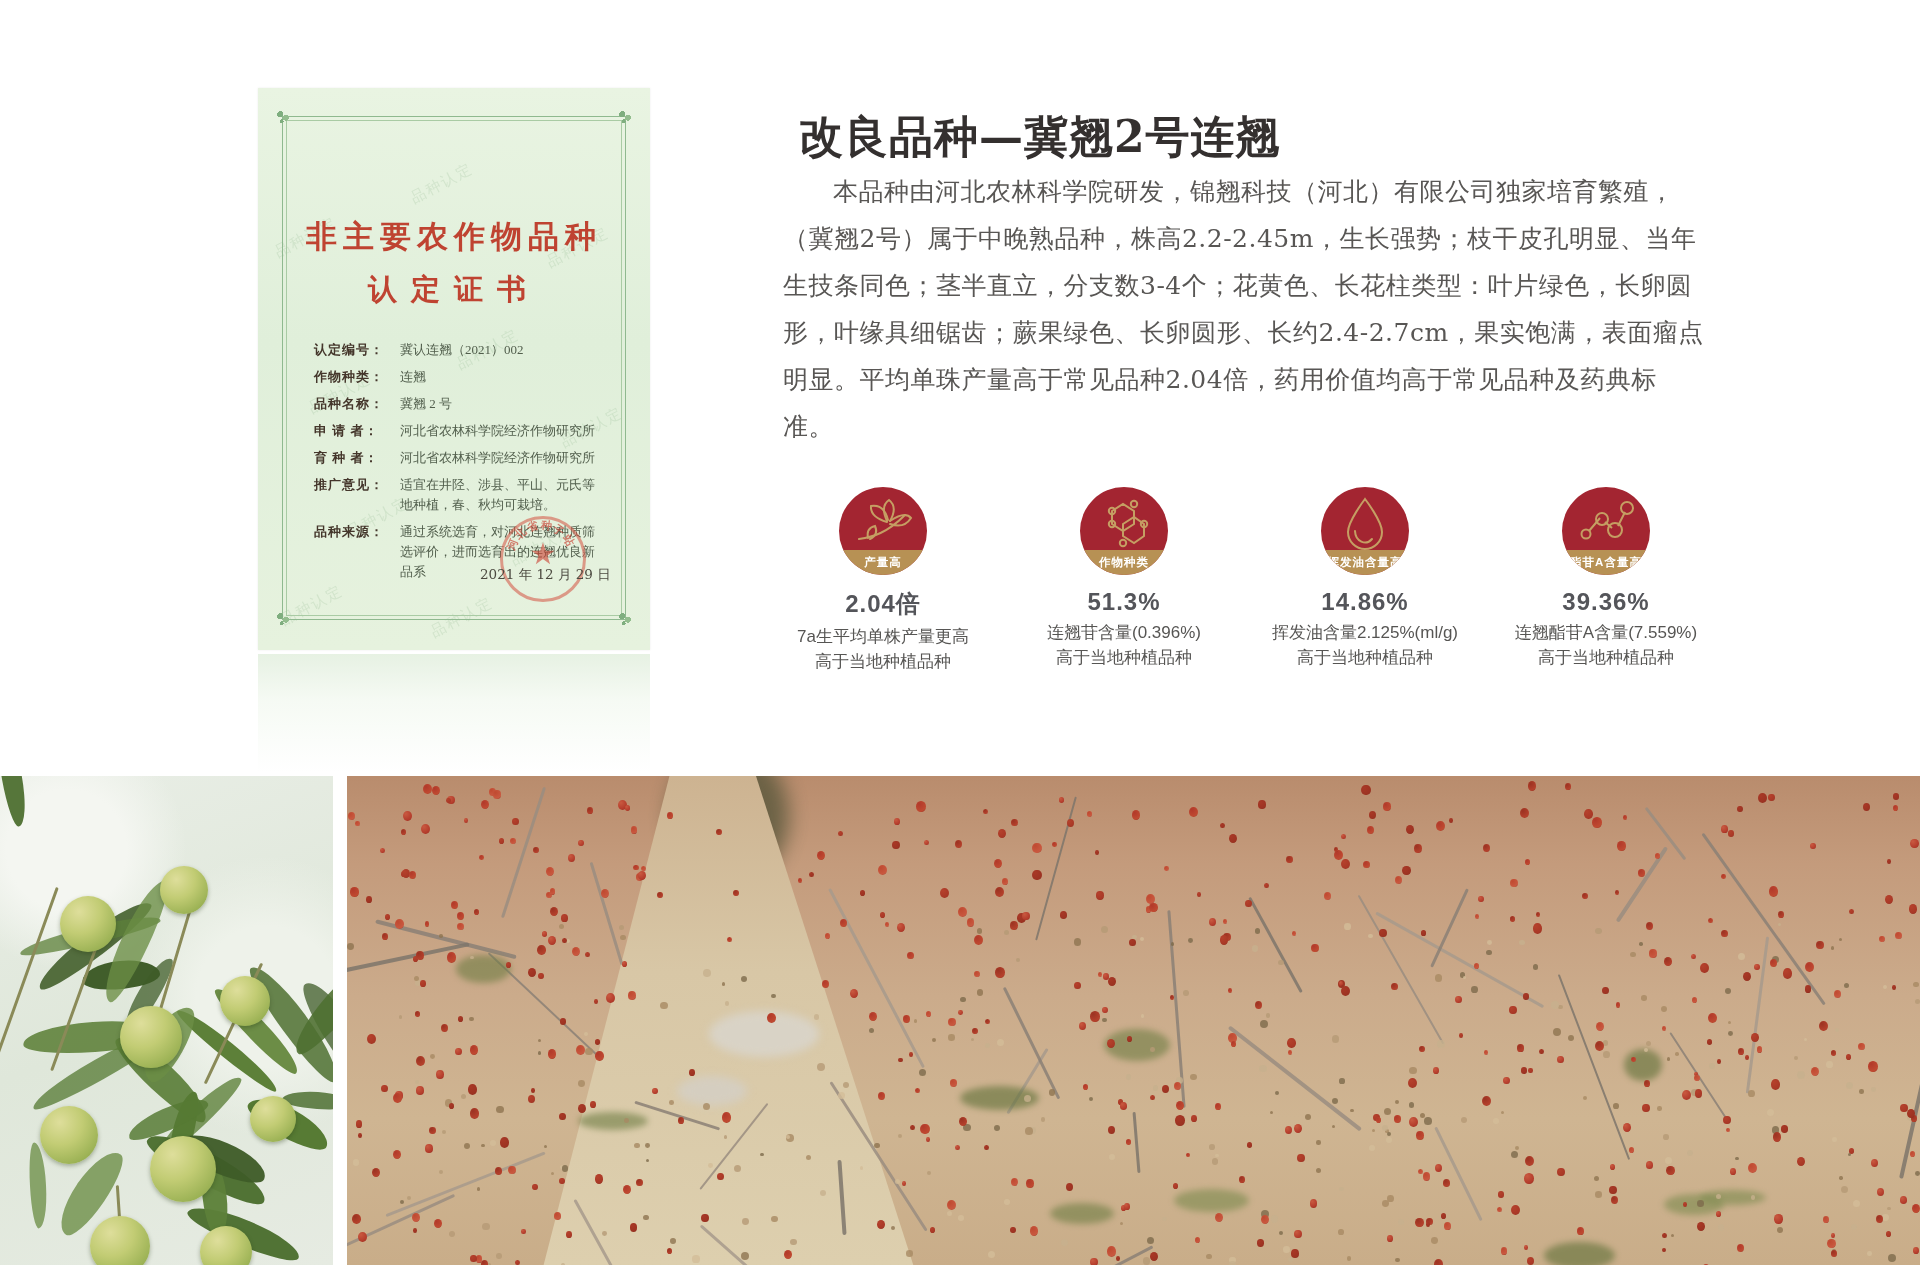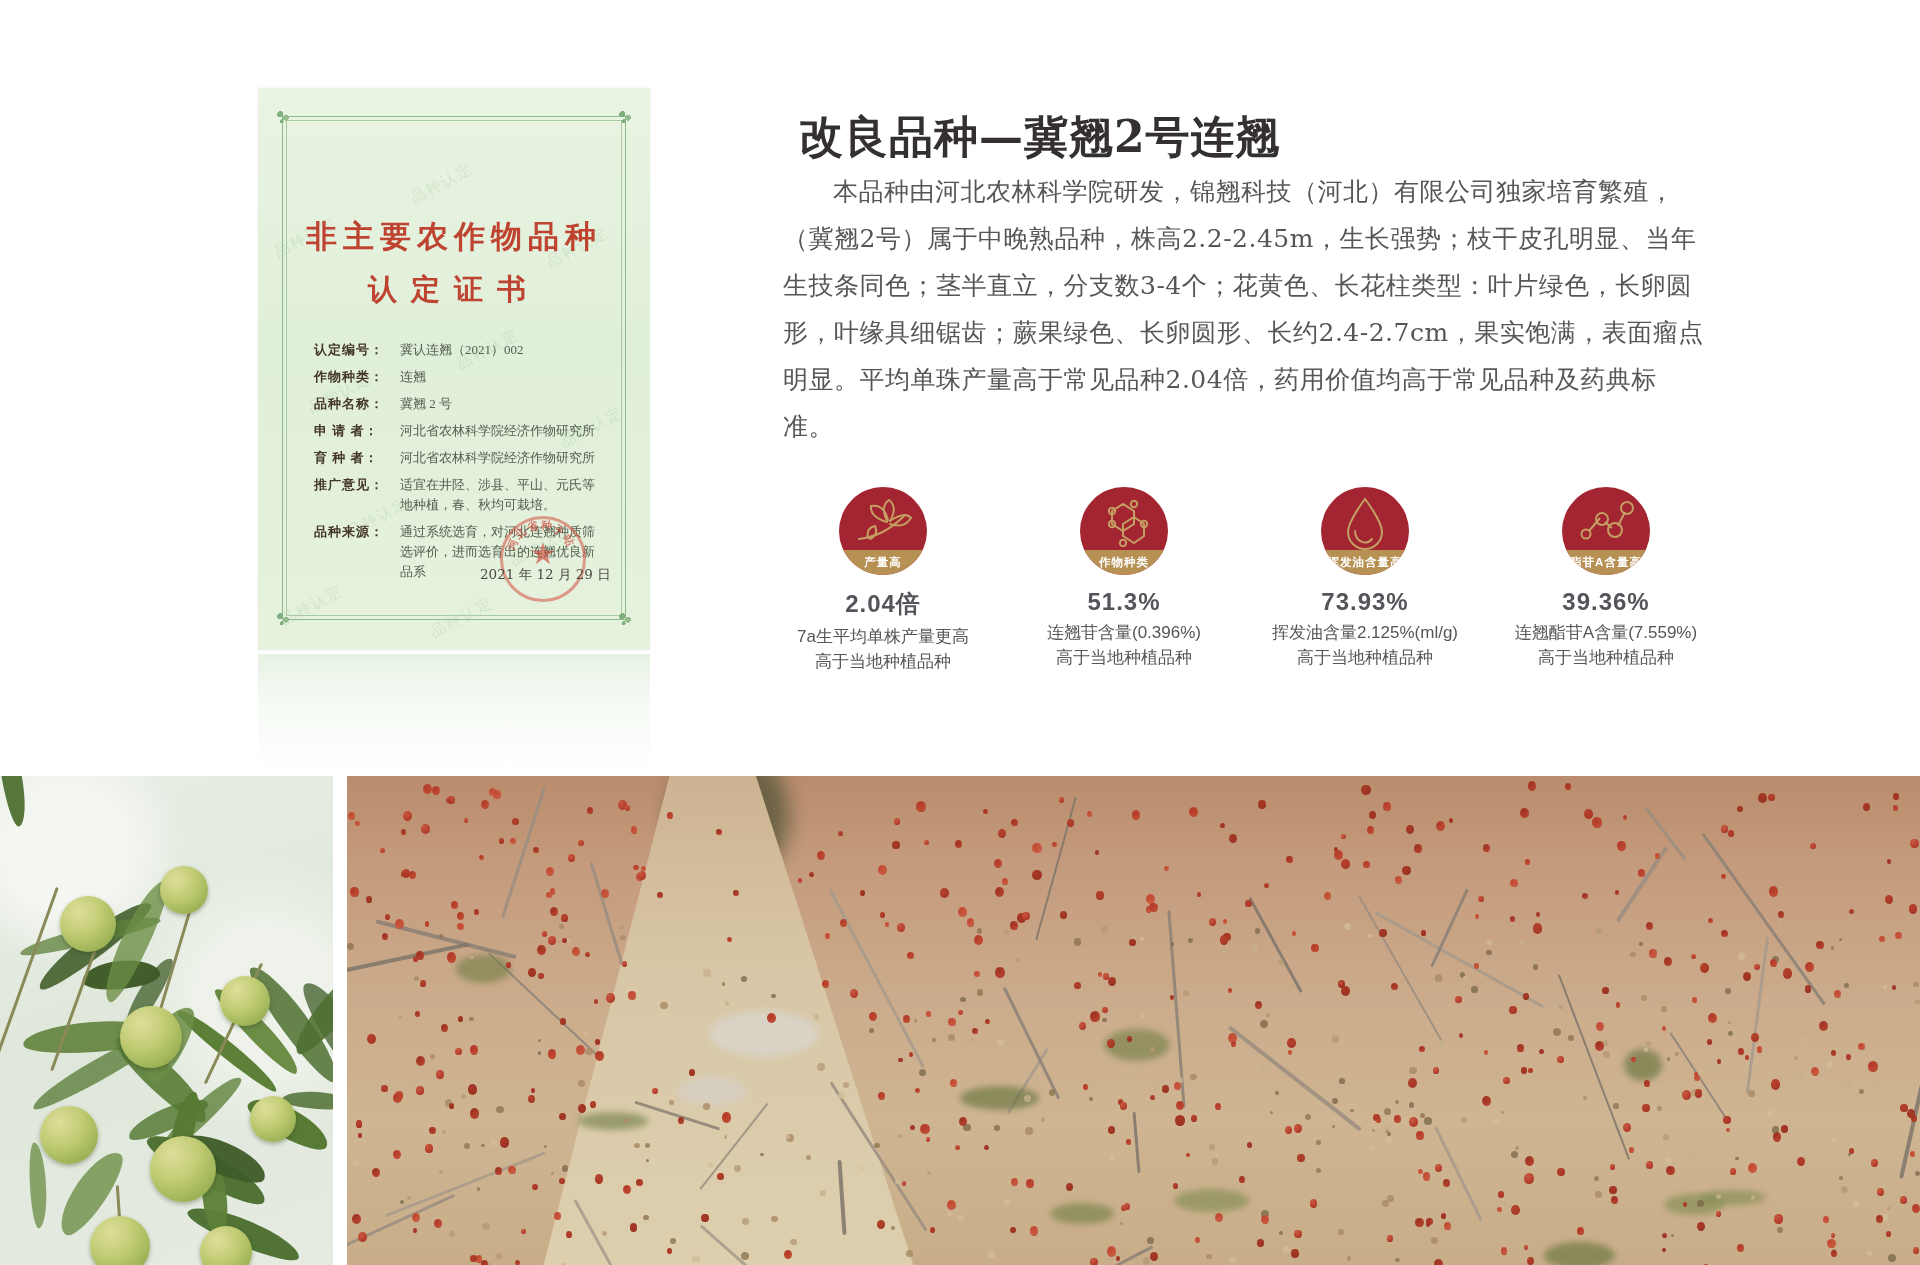--- a/index.html
+++ b/index.html
@@ -198,21 +198,21 @@
   <div class="badge" style="left:1245px">
     <div class="circle">
       <svg width="60" height="56" viewBox="0 0 60 56">
         <g fill="none" stroke="#c59e63" stroke-width="2" stroke-linecap="round">
           <path d="M30 4 C30 4 13 26 13 37 a17 17 0 0 0 34 0 C47 26 30 4 30 4 z"></path>
           <path d="M20 36 a10 12 0 0 0 17 8"></path>
         </g>
       </svg>
       <div class="band">挥发油含量高</div>
     </div>
-    <div class="value">73.93%</div>
+    <div class="value">14.86%</div>
     <div class="cap first">挥发油含量2.125%(ml/g)</div>
     <div class="cap">高于当地种植品种</div>
   </div>
 
   <div class="badge" style="left:1486px">
     <div class="circle">
       <svg width="60" height="56" viewBox="0 0 60 56">
         <g fill="none" stroke="#c59e63" stroke-width="2">
           <path d="M13 36 L24 23 M29 27 L36 33 M42 31 L49 17"></path>
           <circle cx="10" cy="39" r="4.5"></circle>

